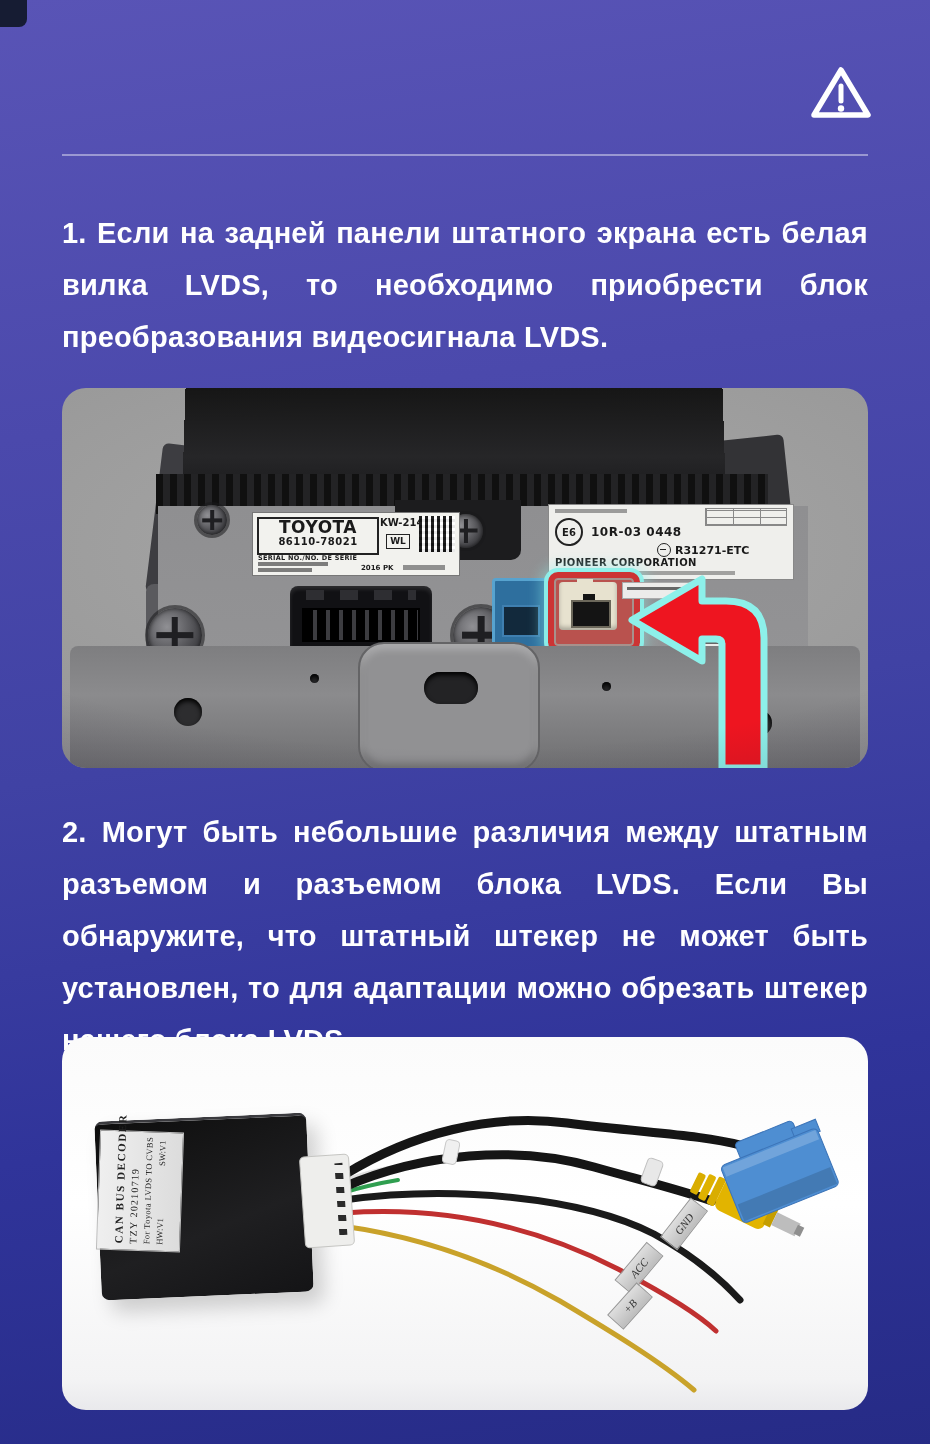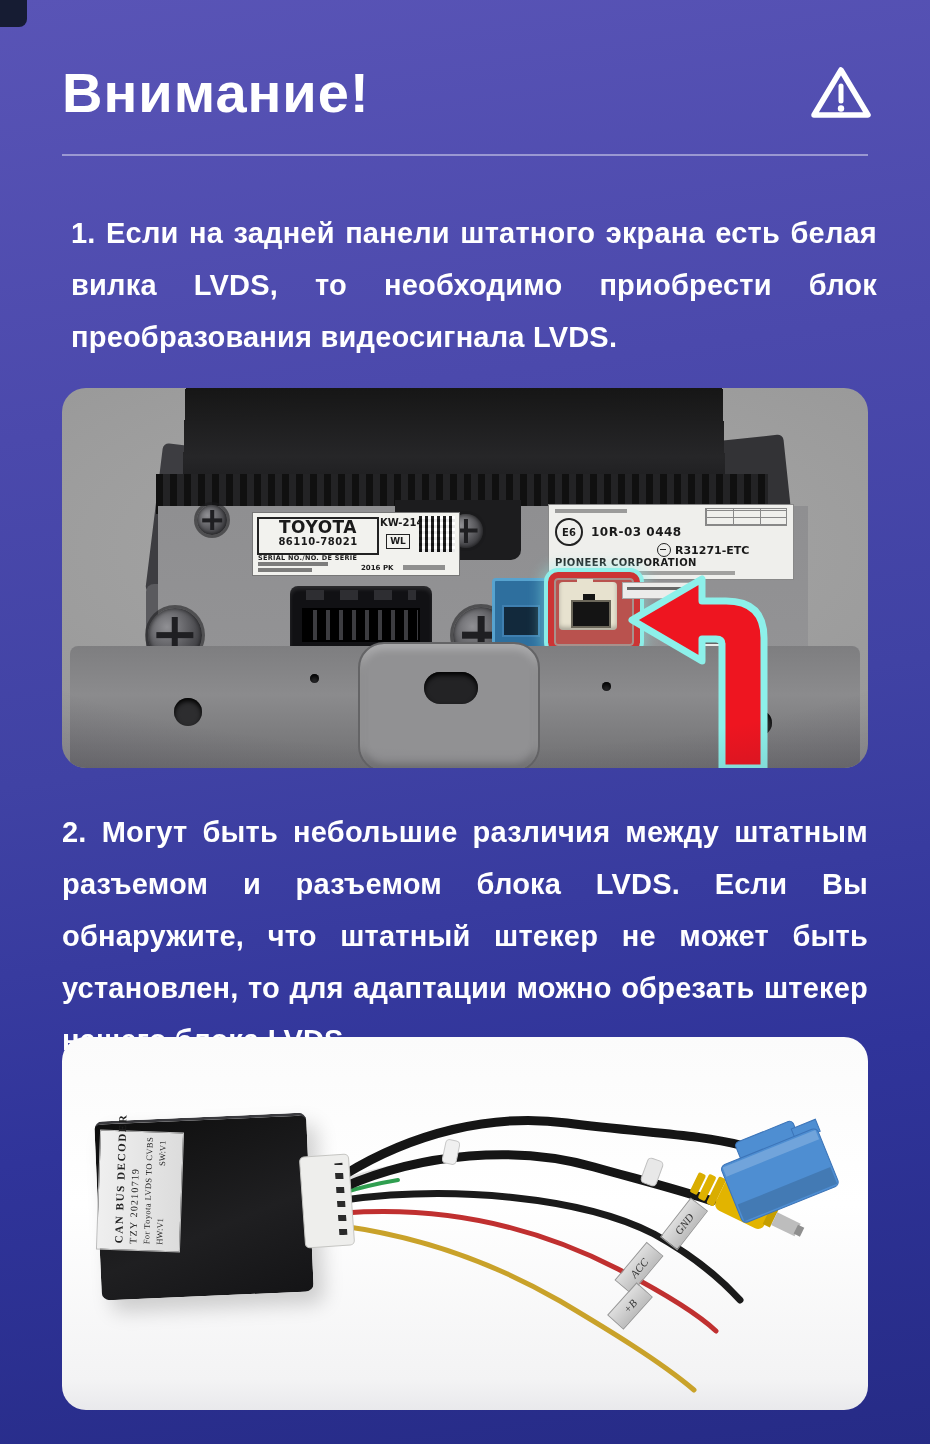--- a/index.html
+++ b/index.html
@@ -9,21 +9,21 @@
     background:linear-gradient(172deg,#5954b6 0%,#4b49ac 28%,#4042a4 50%,#30349a 74%,#262b86 100%);
   }
   .dark-corner{position:absolute;left:0;top:0;width:27px;height:27px;background:#161c33;border-bottom-right-radius:8px;}
   
   .title{position:absolute;left:62px;top:60px;margin:0;color:#fff;font-size:56px;font-weight:700;letter-spacing:1px;}
   .warn-icon{position:absolute;left:808px;top:64px;}
   .divider{position:absolute;left:62px;top:154px;width:806px;height:2px;background:rgba(255,255,255,.42);border:none;margin:0;}
   
   .body-text{position:absolute;left:62px;width:806px;margin:0;color:#fff;
     font-size:29px;font-weight:700;line-height:52px;text-align:justify;letter-spacing:.2px;}
-  .p1{top:207px;margin-left:9px;}
+  .p1{top:207px;}
   .p2{top:806px;}
   
   .photo{position:absolute;left:62px;width:806px;border-radius:24px;overflow:hidden;margin:0;}
   .photo1{top:388px;height:380px;background:radial-gradient(120% 110% at 50% 42%,#a8a8a8 0%,#9a9a9a 55%,#828286 85%,#6e6e76 100%);}
   .photo2{top:1037px;height:373px;background:linear-gradient(180deg,#fbfbfb 0%,#ffffff 45%,#f3f3f4 92%,#e9e9ec 100%);}
   .photo1::after{content:"";position:absolute;inset:0;pointer-events:none;
     background:radial-gradient(130% 100% at 50% 40%,rgba(0,0,0,0) 55%,rgba(28,22,46,.38) 100%);}
   
   .p1-left-bracket{position:absolute;left:92px;top:58px;width:62px;height:150px;background:#3d3d41;transform:rotate(7deg);border-radius:6px;}
   .p1-left-plate{position:absolute;left:84px;top:196px;width:84px;height:140px;background:#5a5a5e;border-radius:8px;}
@@ -121,21 +121,20 @@
   .tag-gnd{left:597px;top:176px;transform:rotate(-52deg);}
   .tag-acc{left:552px;top:220px;transform:rotate(-50deg);}
   .tag-b{left:546px;top:258px;width:42px;transform:rotate(-48deg);}
 </style>
 </head>
 <body>
 
 <div class="page">
   <div class="dark-corner"></div>
 
-  <h1 class="title">Внимание!</h1>
 
   <span class="warn-icon">
     <svg width="66" height="58" viewBox="0 0 66 58">
       <path d="M33 6 L60 51 H6 Z" fill="none" stroke="#ffffff" stroke-width="5.5" stroke-linejoin="round"></path>
       <line x1="33" y1="22" x2="33" y2="37" stroke="#ffffff" stroke-width="5" stroke-linecap="round"></line>
       <circle cx="33" cy="44.5" r="3.2" fill="#ffffff"></circle>
     </svg>
   </span>
 
   <hr class="divider">

